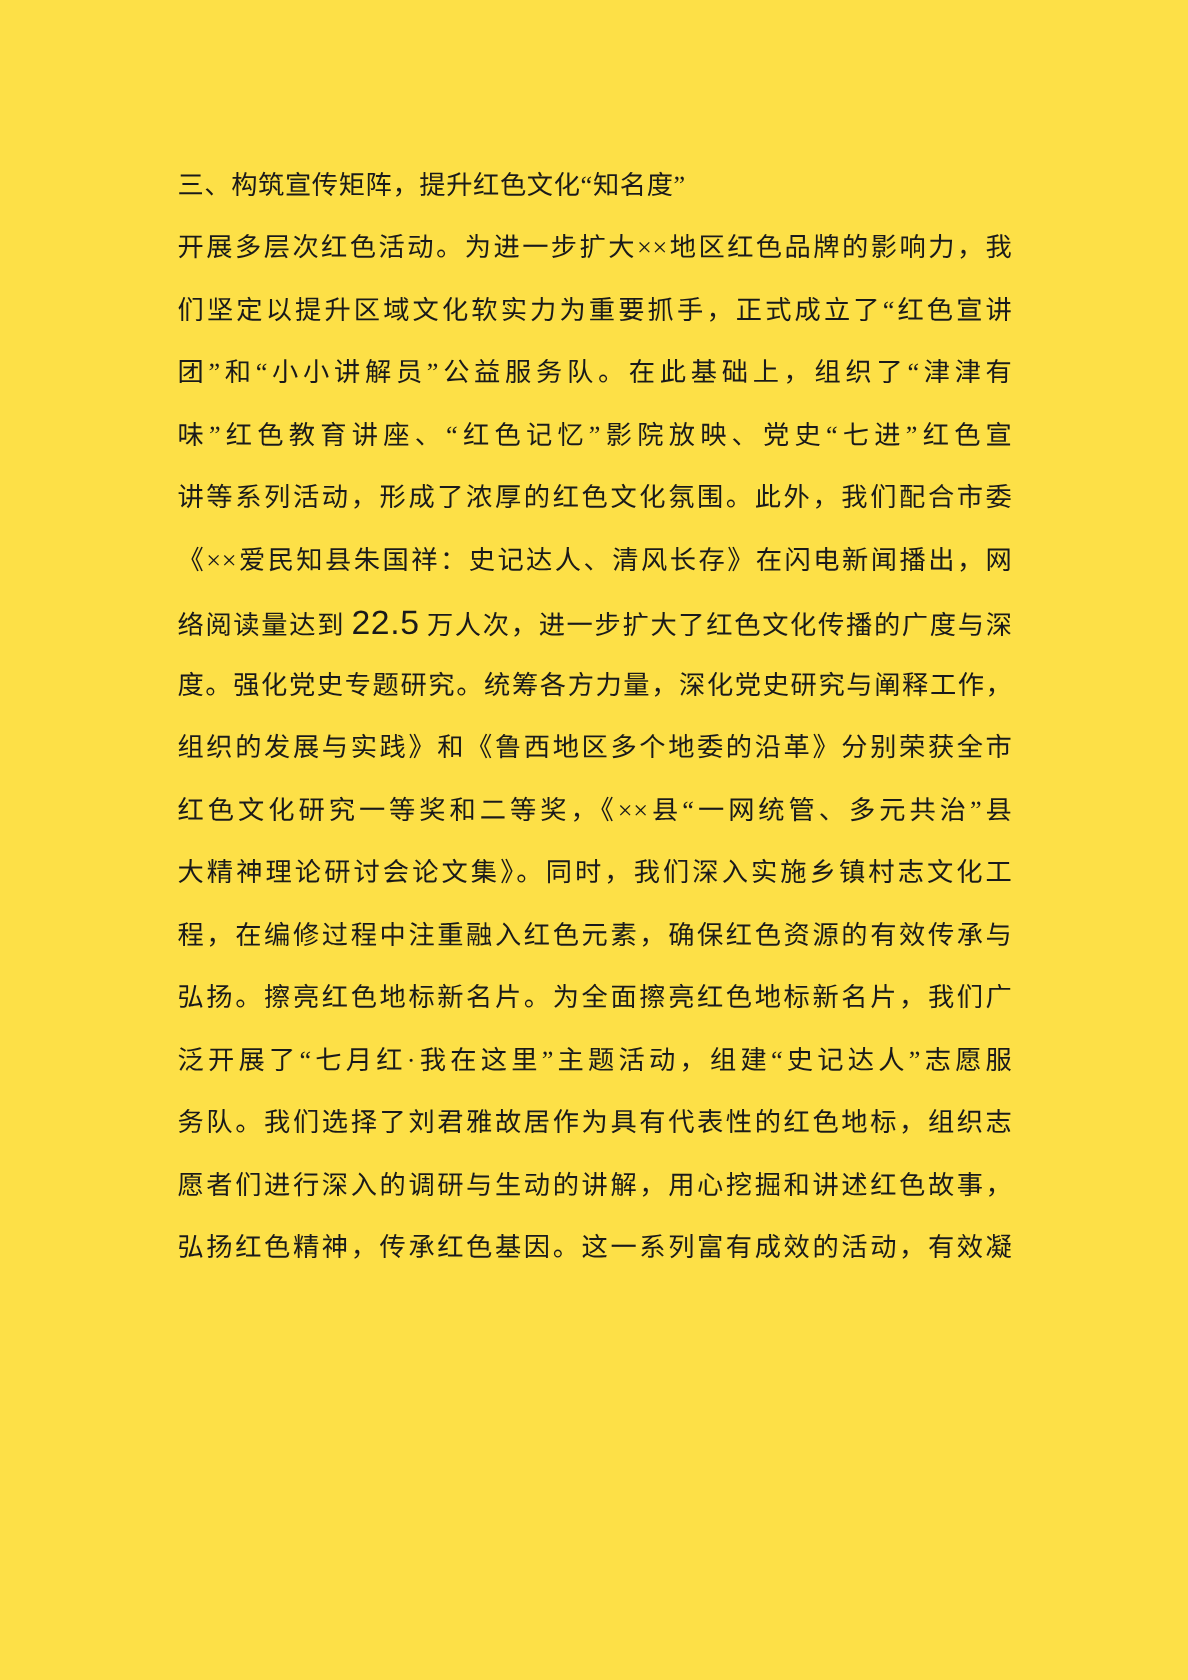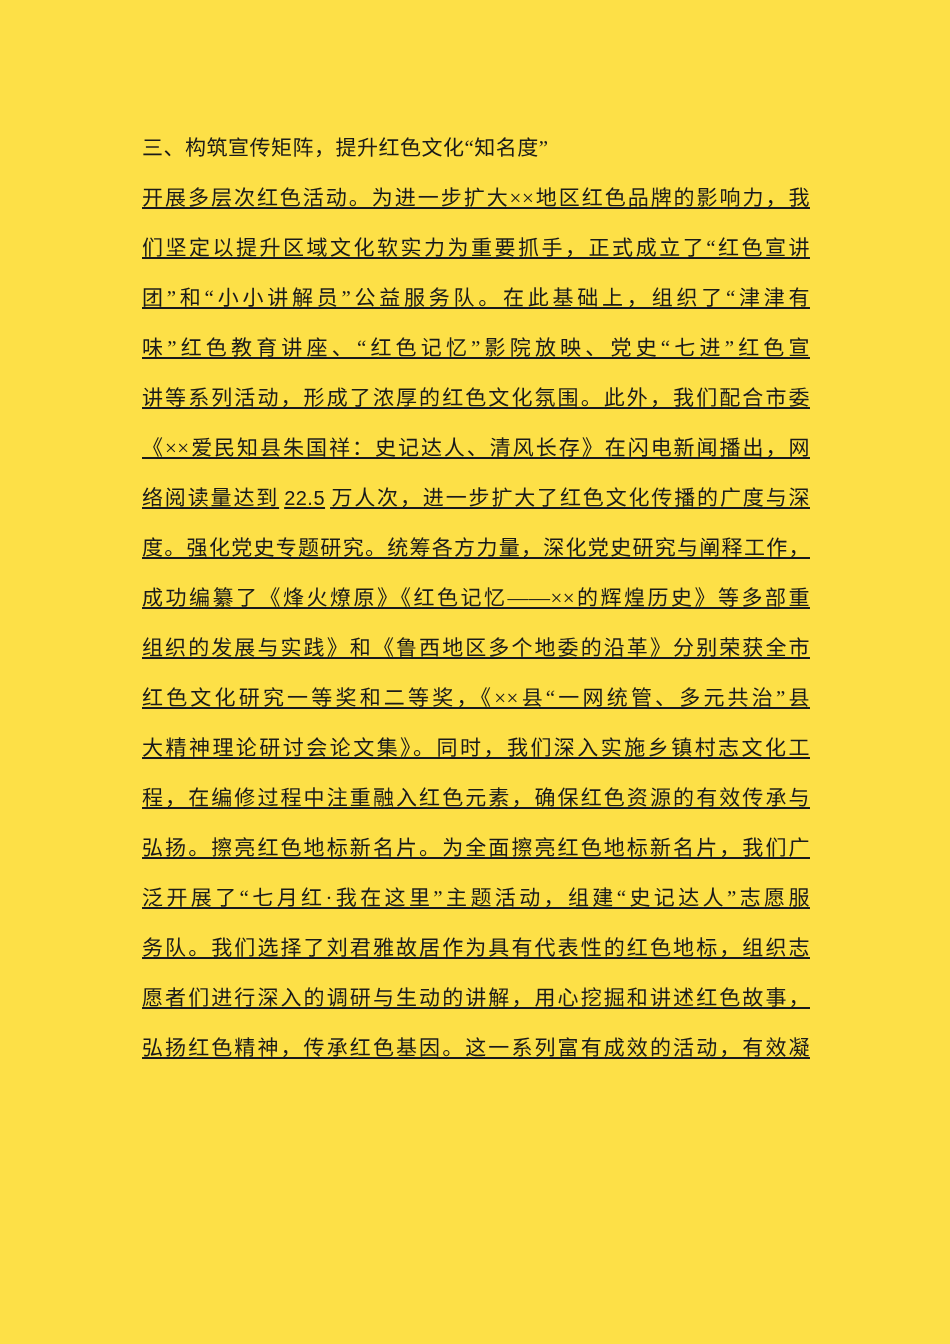--- a/index.html
+++ b/index.html
@@ -27,33 +27,32 @@
     font-size: 21px;
   }
   .line {
     height: 50px;
     line-height: 50px;
     white-space: nowrap;
     text-align: justify;
     text-align-last: justify;
     text-justify: inter-ideograph;
     letter-spacing: 0.5px;
-    text-decoration: underline;
   }
   .heading {
     height: 50px;
     line-height: 50px;
     white-space: nowrap;
     text-align: left;
     text-align-last: left;
     letter-spacing: 0.5px;
   }
   .latin {
     font-family: "Liberation Sans", "DejaVu Sans", sans-serif;
-    font-size: 20px;
+    font-size: 27px;
     margin: 0 5px;
   }
   .latin-end {
     font-family: "Liberation Sans", "DejaVu Sans", sans-serif;
     font-size: 21px;
     margin-left: 5px;
   }
 </style>
 </head>
 <body>
@@ -66,21 +65,20 @@
     <div class="line">开展多层次红色活动。为进一步扩大××地区红色品牌的影响力，我</div>
     <div class="line">们坚定以提升区域文化软实力为重要抓手，正式成立了“红色宣讲</div>
     <div class="line">团”和“小小讲解员”公益服务队。在此基础上，组织了“津津有</div>
     <div class="line">味”红色教育讲座、“红色记忆”影院放映、党史“七进”红色宣</div>
     <div class="line">讲等系列活动，形成了浓厚的红色文化氛围。此外，我们配合市委</div>
     <div class="line">《××爱民知县朱国祥：史记达人、清风长存》在闪电新闻播出，网</div>
 
     <div class="line"><span>络阅读量达到</span><span class="latin">22.5</span><span>万人次，进一步扩大了红色文化传播的广度与深</span></div>
 
     <div class="line">度。强化党史专题研究。统筹各方力量，深化党史研究与阐释工作，</div>
-    <div class="line">成功编纂了《烽火燎原》《红色记忆——××的辉煌历史》等多部重</div>
     <div class="line">组织的发展与实践》和《鲁西地区多个地委的沿革》分别荣获全市</div>
     <div class="line">红色文化研究一等奖和二等奖，《××县“一网统管、多元共治”县</div>
 
 
     <div class="line">大精神理论研讨会论文集》。同时，我们深入实施乡镇村志文化工</div>
     <div class="line">程，在编修过程中注重融入红色元素，确保红色资源的有效传承与</div>
     <div class="line">弘扬。擦亮红色地标新名片。为全面擦亮红色地标新名片，我们广</div>
     <div class="line">泛开展了“七月红·我在这里”主题活动，组建“史记达人”志愿服</div>
     <div class="line">务队。我们选择了刘君雅故居作为具有代表性的红色地标，组织志</div>
     <div class="line">愿者们进行深入的调研与生动的讲解，用心挖掘和讲述红色故事，</div>

